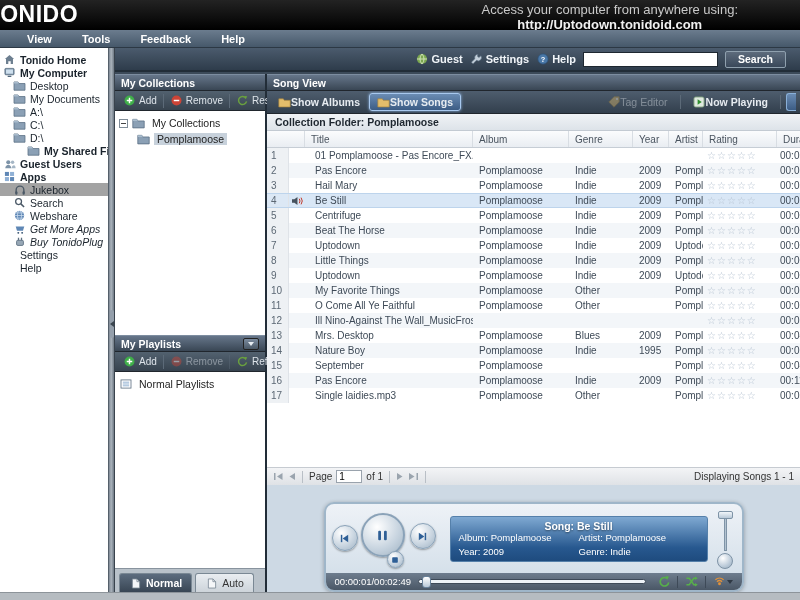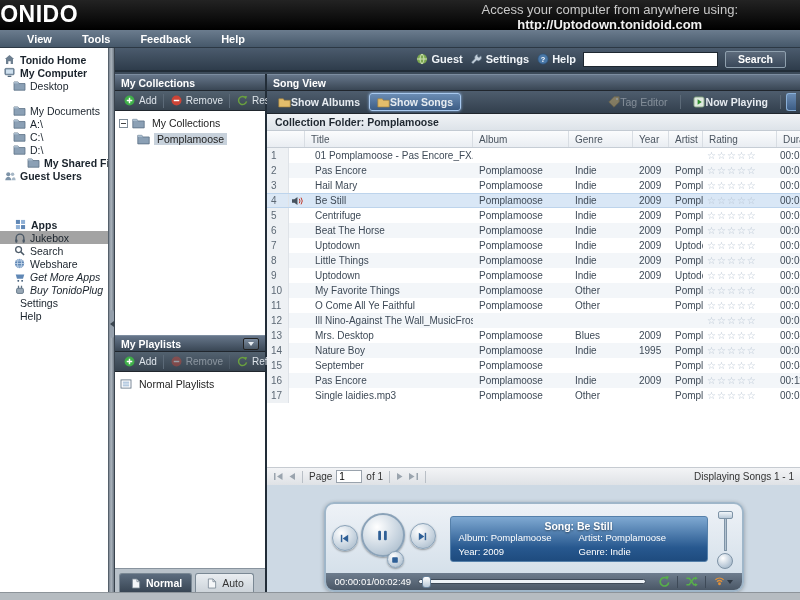--- a/index.html
+++ b/index.html
@@ -164,21 +164,21 @@
       </div>
       <div class="side-item" style="padding-left: 13px;">
         <span class="ic">
           <svg viewBox="0 0 16 14" width="13" height="11">
             <path d="M1 2.5h5l1.2 2H15V13H1z" fill="#8ba0b5" stroke="#5c7085"></path>
             <path d="M1 2.5h5l1.2 2H1z" fill="#a9bccd"></path>
           </svg>
         </span>
         <span class="lbl">Desktop</span>
       </div>
-      <div class="side-item" style="padding-left: 13px; margin-top: 12px;">
+      <div class="side-item" style="padding-left: 13px;">
         <span class="ic">
           <svg viewBox="0 0 16 14" width="13" height="11">
             <path d="M1 2.5h5l1.2 2H15V13H1z" fill="#8ba0b5" stroke="#5c7085"></path>
             <path d="M1 2.5h5l1.2 2H1z" fill="#a9bccd"></path>
           </svg>
         </span>
         <span class="lbl">My Documents</span>
       </div>
       <div class="side-item" style="padding-left: 13px;">
         <span class="ic">
@@ -220,21 +220,21 @@
         <span class="ic">
           <svg viewBox="0 0 14 14" width="12" height="12">
             <circle cx="5" cy="5" r="2.4" fill="#7d93a8"></circle>
             <path d="M1.5 12c0-2.5 2-4 3.5-4s3.5 1.5 3.5 4z" fill="#7d93a8"></path>
             <circle cx="10" cy="5" r="2" fill="#a5b6c5"></circle>
             <path d="M8.8 12c.3-2 1.4-3.4 2.8-3.4 1.2 0 1.9 1.4 1.9 3.4z" fill="#a5b6c5"></path>
           </svg>
         </span>
         <span class="lbl">Guest Users</span>
       </div>
-      <div class="side-item b" style="padding-left: 14px; margin-top: 36px;">
+      <div class="side-item b" style="padding-left: 3px;">
         <span class="ic">
           <svg viewBox="0 0 12 12" width="11" height="11">
             <rect x="1" y="1" width="4.4" height="4.4" fill="#5f87b5"></rect>
             <rect x="6.6" y="1" width="4.4" height="4.4" fill="#8fb0d5"></rect>
             <rect x="1" y="6.6" width="4.4" height="4.4" fill="#8fb0d5"></rect>
             <rect x="6.6" y="6.6" width="4.4" height="4.4" fill="#5f87b5"></rect>
           </svg>
         </span>
         <span class="lbl">Apps</span>
       </div>

